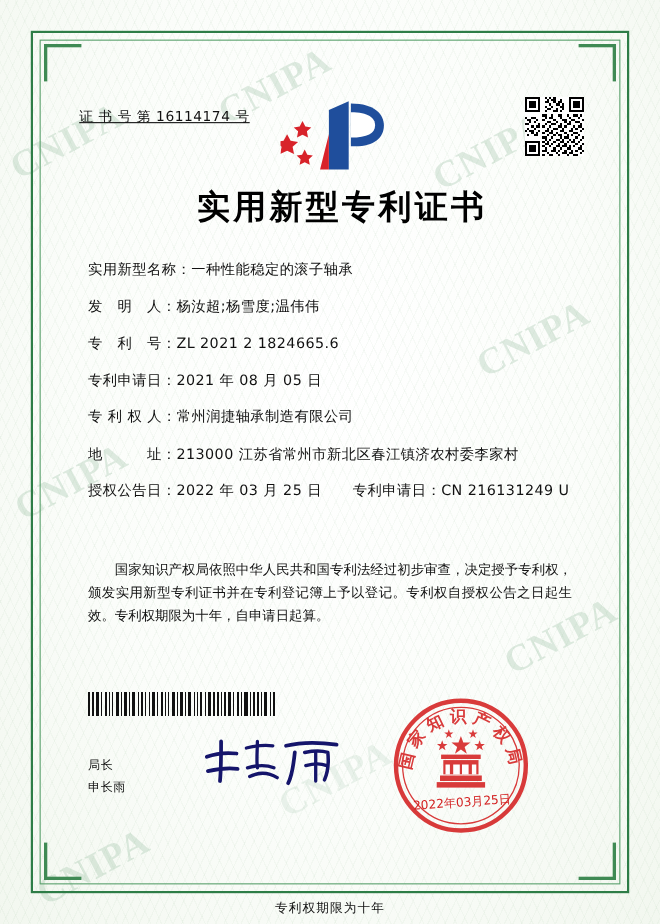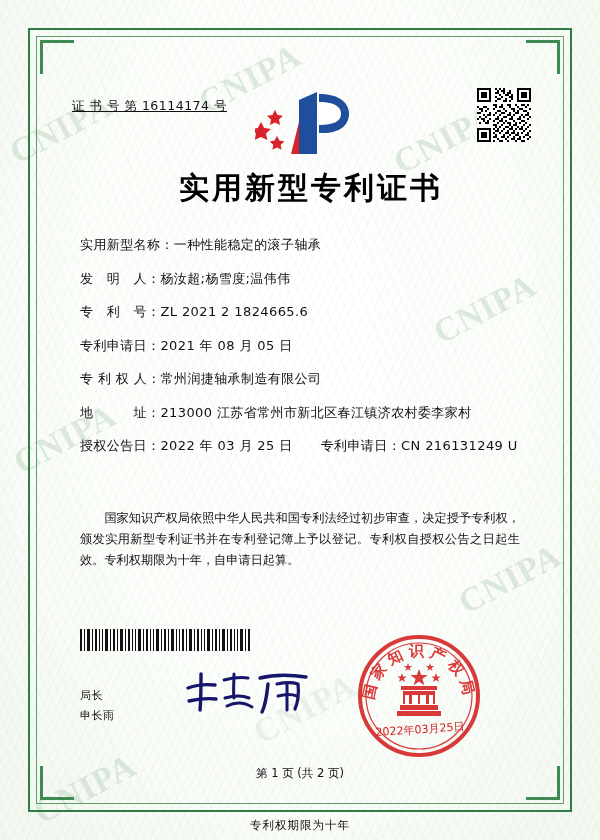--- a/index.html
+++ b/index.html
@@ -573,16 +573,15 @@
           <path id="sealArc" d="M 18 68 A 45 45 0 0 1 108 68"></path>
         </defs>
         <text font-family="'DejaVu Sans', sans-serif" font-size="15" font-weight="bold" fill="#d42020" letter-spacing="5">
           <textPath href="#sealArc" startOffset="50%" text-anchor="middle" aria-label="国家知识产权局">国家知识产权局</textPath>
         </text>
       </g>
     </svg>
   </div>
   <div class="seal-date">2022年03月25日</div>
 
-  <div class="page-no">第 1 页 (共 2 页)</div>
   <div class="footnote">专利权期限为十年</div>
 
 </div>
 
 </body></html>

